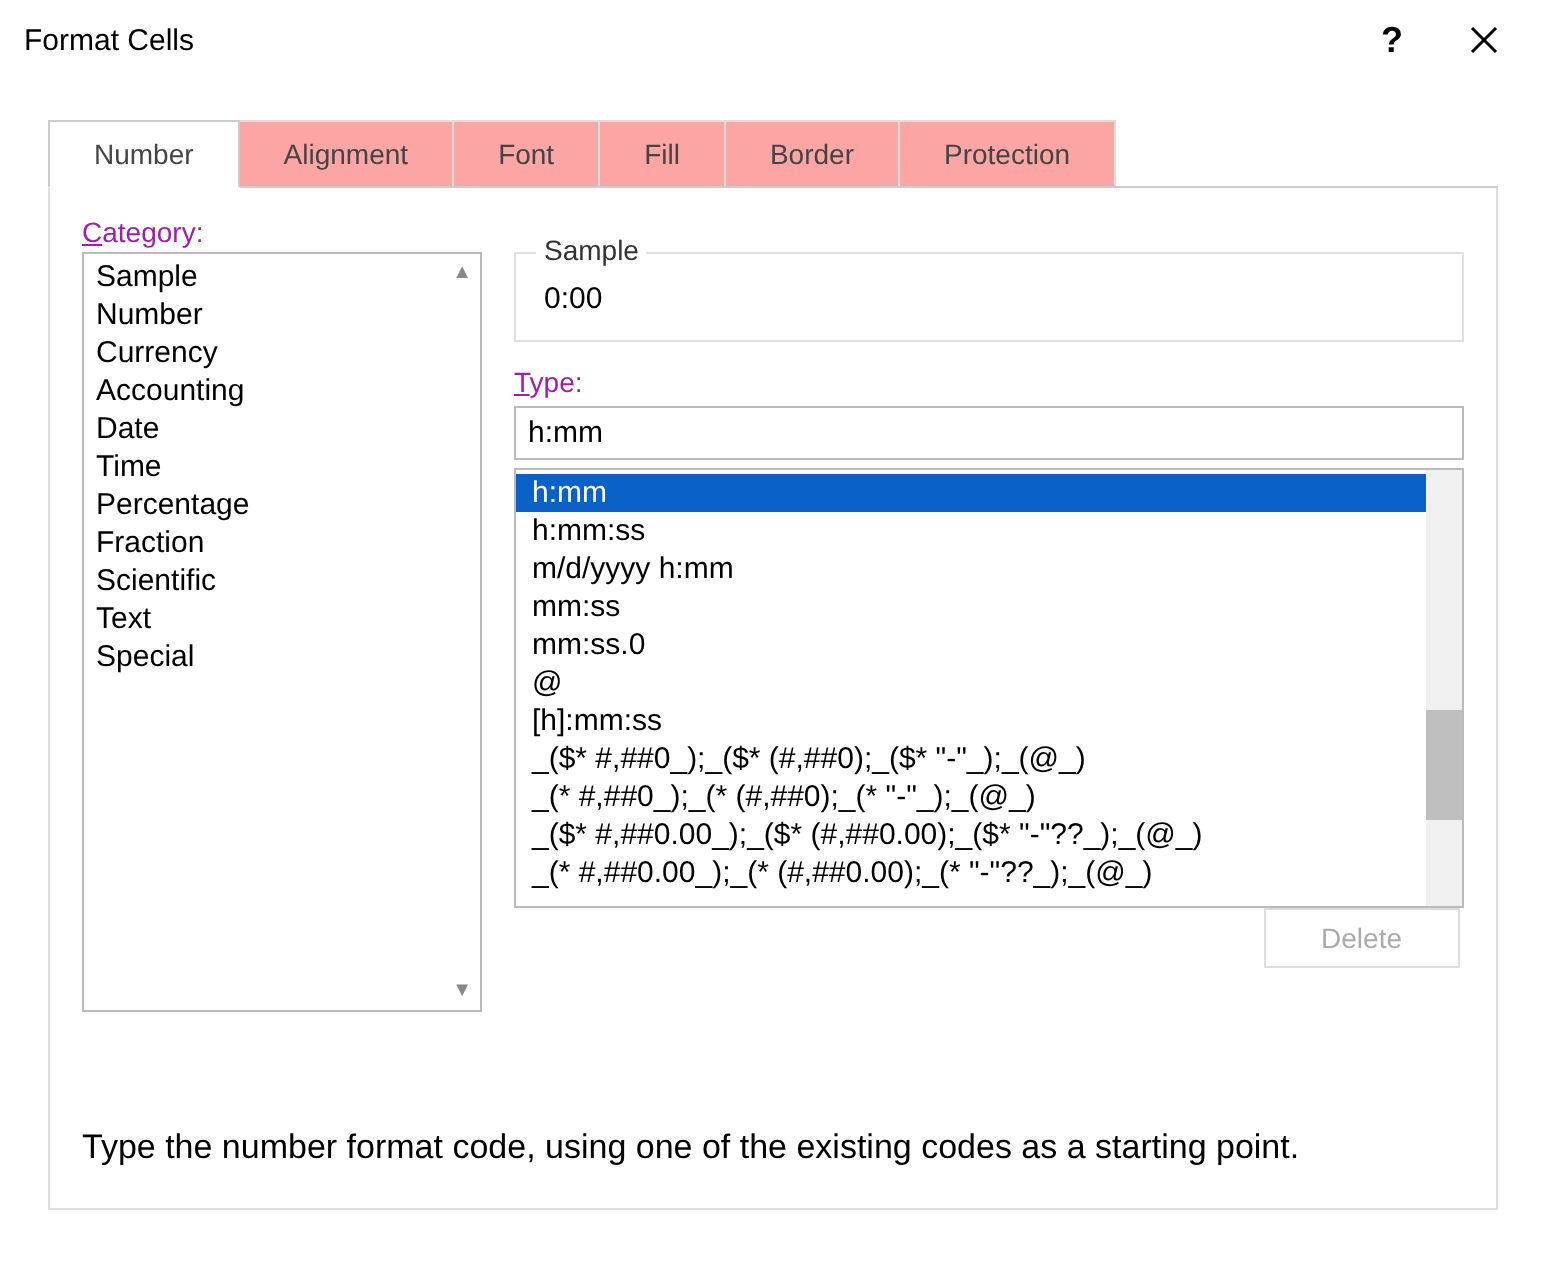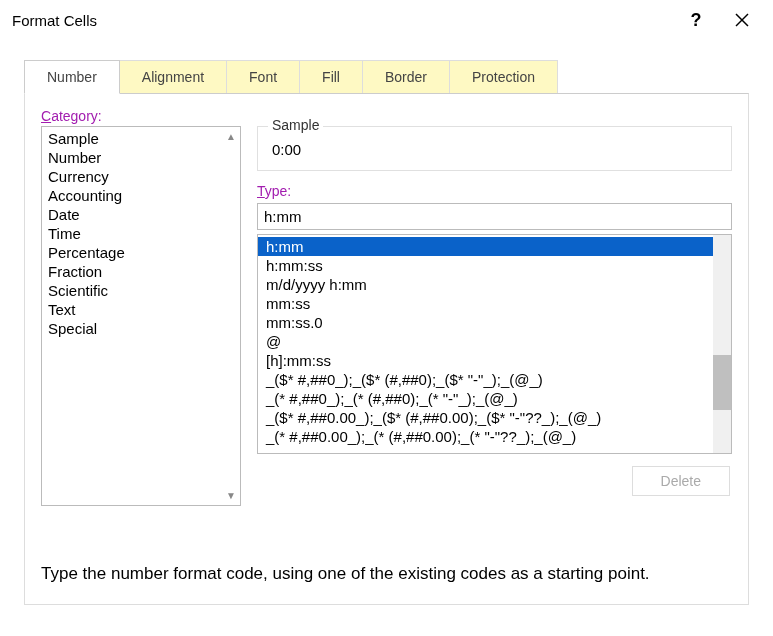--- a/index.html
+++ b/index.html
@@ -10,21 +10,21 @@
     .titlebar { display: flex; align-items: center; height: 40px; padding: 0 8px 0 12px; }
     .titlebar-title { font-size: 15px; color: #000; flex: 1; }
     .titlebar-btn { width: 46px; height: 40px; display: flex; align-items: center; justify-content: center; font-size: 16px; color: #000; background: transparent; border: none; cursor: pointer; }
     .titlebar-btn.help { font-weight: bold; font-size: 18px; }
     .titlebar-btn.close svg { width: 14px; height: 14px; }
     .titlebar-btn.close svg line { stroke: #000; stroke-width: 1.5; }
 
     .body { padding: 12px 24px; }
 
     .tabs { display: flex; margin-top: 8px; }
-    .tab { padding: 8px 22px; font-size: 14px; color: #444; background: #fef9c3; border: 1px solid #ddd; border-bottom: none; cursor: pointer; margin-right: -1px; }
+    .tab { padding: 8px 22px; font-size: 14px; color: #444; background: #fca5a5; border: 1px solid #ddd; border-bottom: none; cursor: pointer; margin-right: -1px; }
     .tab.active { background: #fff; border: 1px solid #ccc; border-bottom: 1px solid #fff; position: relative; z-index: 2; }
 
     .tab-panel { border: 1px solid #ddd; border-top: 1px solid #ccc; padding: 14px 16px 20px 16px; position: relative; margin-top: -1px; min-height: 505px; }
 
     .category-label, .type-label { font-size: 14px; color: #a21caf; margin-bottom: 2px; display: block; }
     .category-label .underline, .type-label .underline { text-decoration: underline; }
 
     .content-row { display: flex; gap: 16px; }
 
     .category-box { width: 200px; height: 380px; border: 1px solid #bbb; position: relative; background: #fff; }
@@ -43,21 +43,21 @@
 
     .type-input { width: 100%; border: 1px solid #bbb; padding: 4px 6px; font-size: 15px; color: #000; margin-bottom: 4px; margin-top: 2px; }
 
     .type-list-box { width: 100%; height: 220px; border: 1px solid #bbb; position: relative; background: #fff; overflow: hidden; }
     .type-list { list-style: none; padding: 2px 0; }
     .type-list li { padding: 1px 8px; font-size: 15px; color: #000; cursor: pointer; white-space: nowrap; overflow: hidden; }
     .type-list li.selected { background: #0a62c9; color: #fff; }
     .type-scrollbar { position: absolute; right: 0; top: 0; bottom: 0; width: 18px; background: #f0f0f0; }
     .type-scroll-thumb { position: absolute; right: 0; width: 18px; top: 120px; height: 55px; background: #bfbfbf; }
 
-    .delete-btn { position: absolute; right: 18px; margin-top: 12px; padding: 6px 28px; font-size: 14px; color: #aaa; background: #fff; border: 1px solid #ddd; cursor: default; }
+    .delete-btn { position: absolute; right: 18px; padding: 6px 28px; font-size: 14px; color: #aaa; background: #fff; border: 1px solid #ddd; cursor: default; }
 
     .hint { font-size: 17px; color: #000; margin-top: 16px; }
   </style>
 </head>
 <body>
 
 <div class="dialog">
 
   <div class="titlebar">
     <div class="titlebar-title">Format Cells</div>

